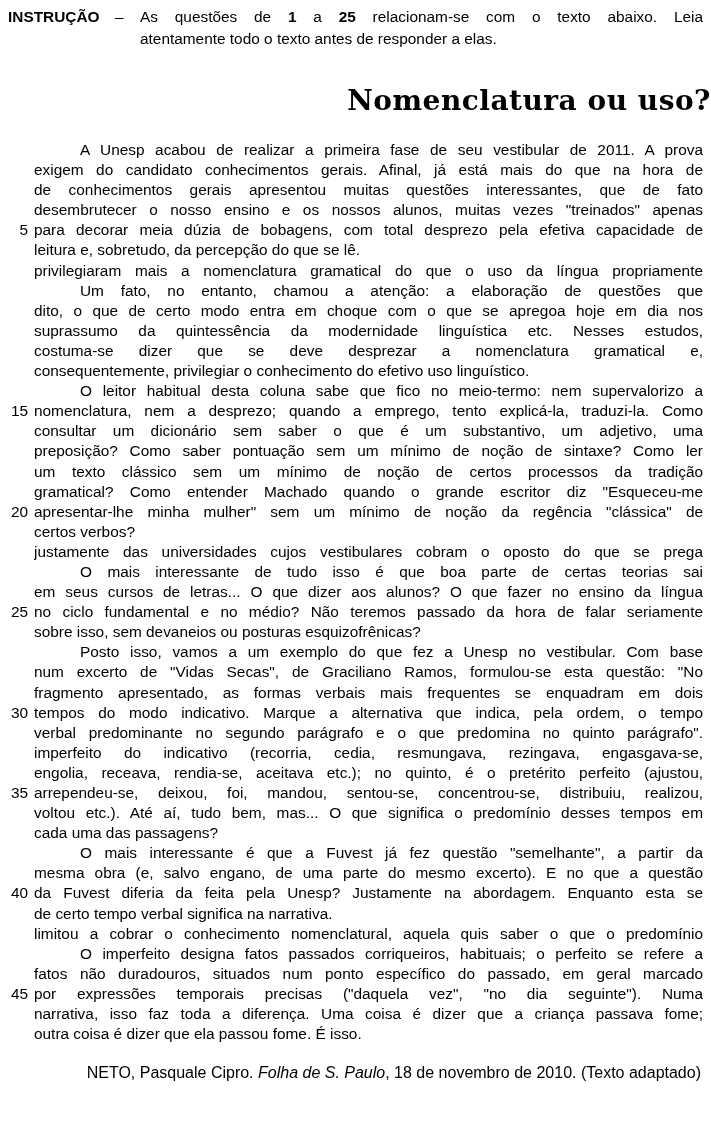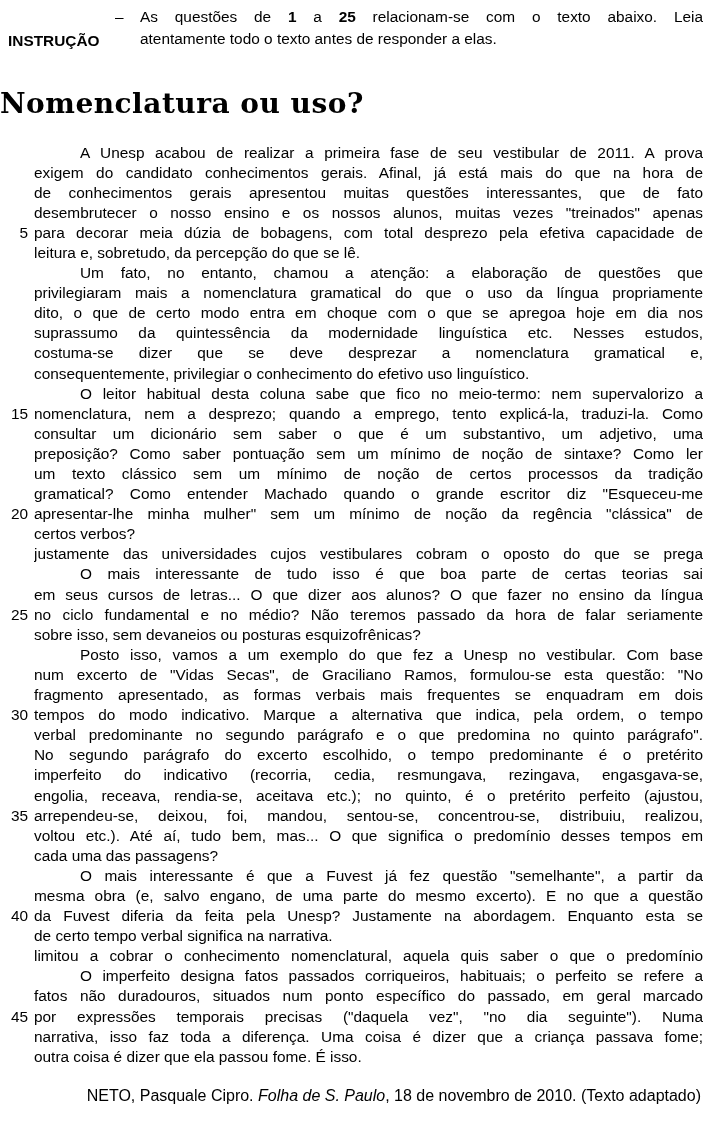--- a/index.html
+++ b/index.html
@@ -12,29 +12,29 @@
     overflow: hidden;
   }
   
   .instruction {
     display: flex;
     align-items: flex-start;
     padding: 6px 8px 0 8px;
     font-size: 15.4px;
     line-height: 21.5px;
   }
-  .instr-label { font-weight: 700; flex: 0 0 107px; white-space: nowrap; margin-top: 24px; }
+  .instr-label { font-weight: 700; flex: 0 0 107px; white-space: nowrap; }
   .instr-dash  { flex: 0 0 25px; }
   .instr-text  { width: 563px; }
   .instr-line1 { text-align: justify; text-align-last: justify; height: 21.5px; overflow: hidden; }
   .instr-line2 { text-align: left; }
   
   .doc-title {
     margin-top: 36px;
-    text-align: left;
+    text-align: right;
     font-family: "DejaVu Serif", serif;
     font-weight: 700;
     font-size: 28px;
     line-height: 32px;
     letter-spacing: 0.5px;
   }
   
   .text-body {
     margin-top: 23px;
     padding-left: 8px;
@@ -110,30 +110,30 @@
       <div class="ltext">para decorar meia dúzia de bobagens, com total desprezo pela efetiva capacidade de</div>
     </div>
     <div class="bline">
       <span class="lnum"></span>
       <span class="lgap"></span>
       <div class="ltext plast">leitura e, sobretudo, da percepção do que se lê.</div>
     </div>
     <div class="bline">
       <span class="lnum"></span>
       <span class="lgap"></span>
+      <div class="ltext">privilegiaram mais a nomenclatura gramatical do que o uso da língua propriamente</div>
+    </div>
+    <div class="bline">
+      <span class="lnum"></span>
+      <span class="lgap"></span>
       <div class="ltext pfirst">Um fato, no entanto, chamou a atenção: a elaboração de questões que</div>
     </div>
     <div class="bline">
       <span class="lnum"></span>
       <span class="lgap"></span>
-      <div class="ltext">privilegiaram mais a nomenclatura gramatical do que o uso da língua propriamente</div>
-    </div>
-    <div class="bline">
-      <span class="lnum"></span>
-      <span class="lgap"></span>
       <div class="ltext">dito, o que de certo modo entra em choque com o que se apregoa hoje em dia nos</div>
     </div>
     <div class="bline">
       <span class="lnum"></span>
       <span class="lgap"></span>
       <div class="ltext">suprassumo da quintessência da modernidade linguística etc. Nesses estudos,</div>
     </div>
     <div class="bline">
       <span class="lnum"></span>
       <span class="lgap"></span>
@@ -226,25 +226,20 @@
     </div>
     <div class="bline">
       <span class="lnum">30</span>
       <span class="lgap"></span>
       <div class="ltext">tempos do modo indicativo. Marque a alternativa que indica, pela ordem, o tempo</div>
     </div>
     <div class="bline">
       <span class="lnum"></span>
       <span class="lgap"></span>
       <div class="ltext">verbal predominante no segundo parágrafo e o que predomina no quinto parágrafo".</div>
-    </div>
-    <div class="bline">
-      <span class="lnum"></span>
-      <span class="lgap"></span>
-      <div class="ltext">No segundo parágrafo do excerto escolhido, o tempo predominante é o pretérito</div>
     </div>
     <div class="bline">
       <span class="lnum"></span>
       <span class="lgap"></span>
       <div class="ltext">imperfeito do indicativo (recorria, cedia, resmungava, rezingava, engasgava-se,</div>
     </div>
     <div class="bline">
       <span class="lnum"></span>
       <span class="lgap"></span>
       <div class="ltext">engolia, receava, rendia-se, aceitava etc.); no quinto, é o pretérito perfeito (ajustou,</div>

